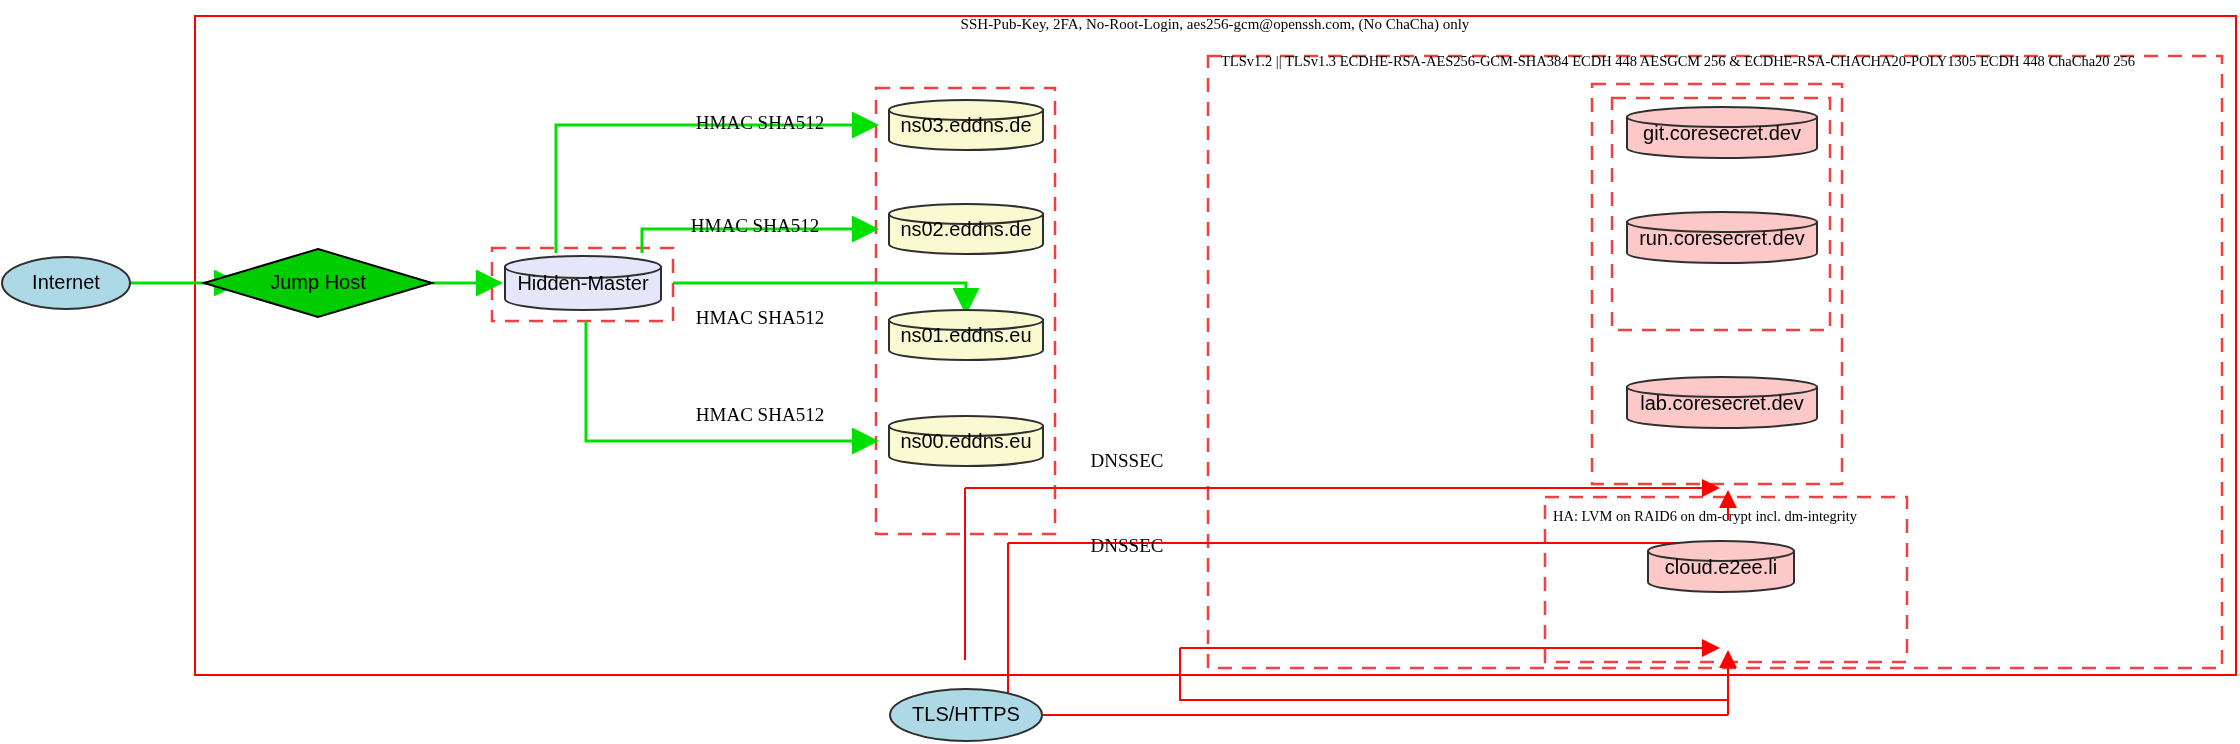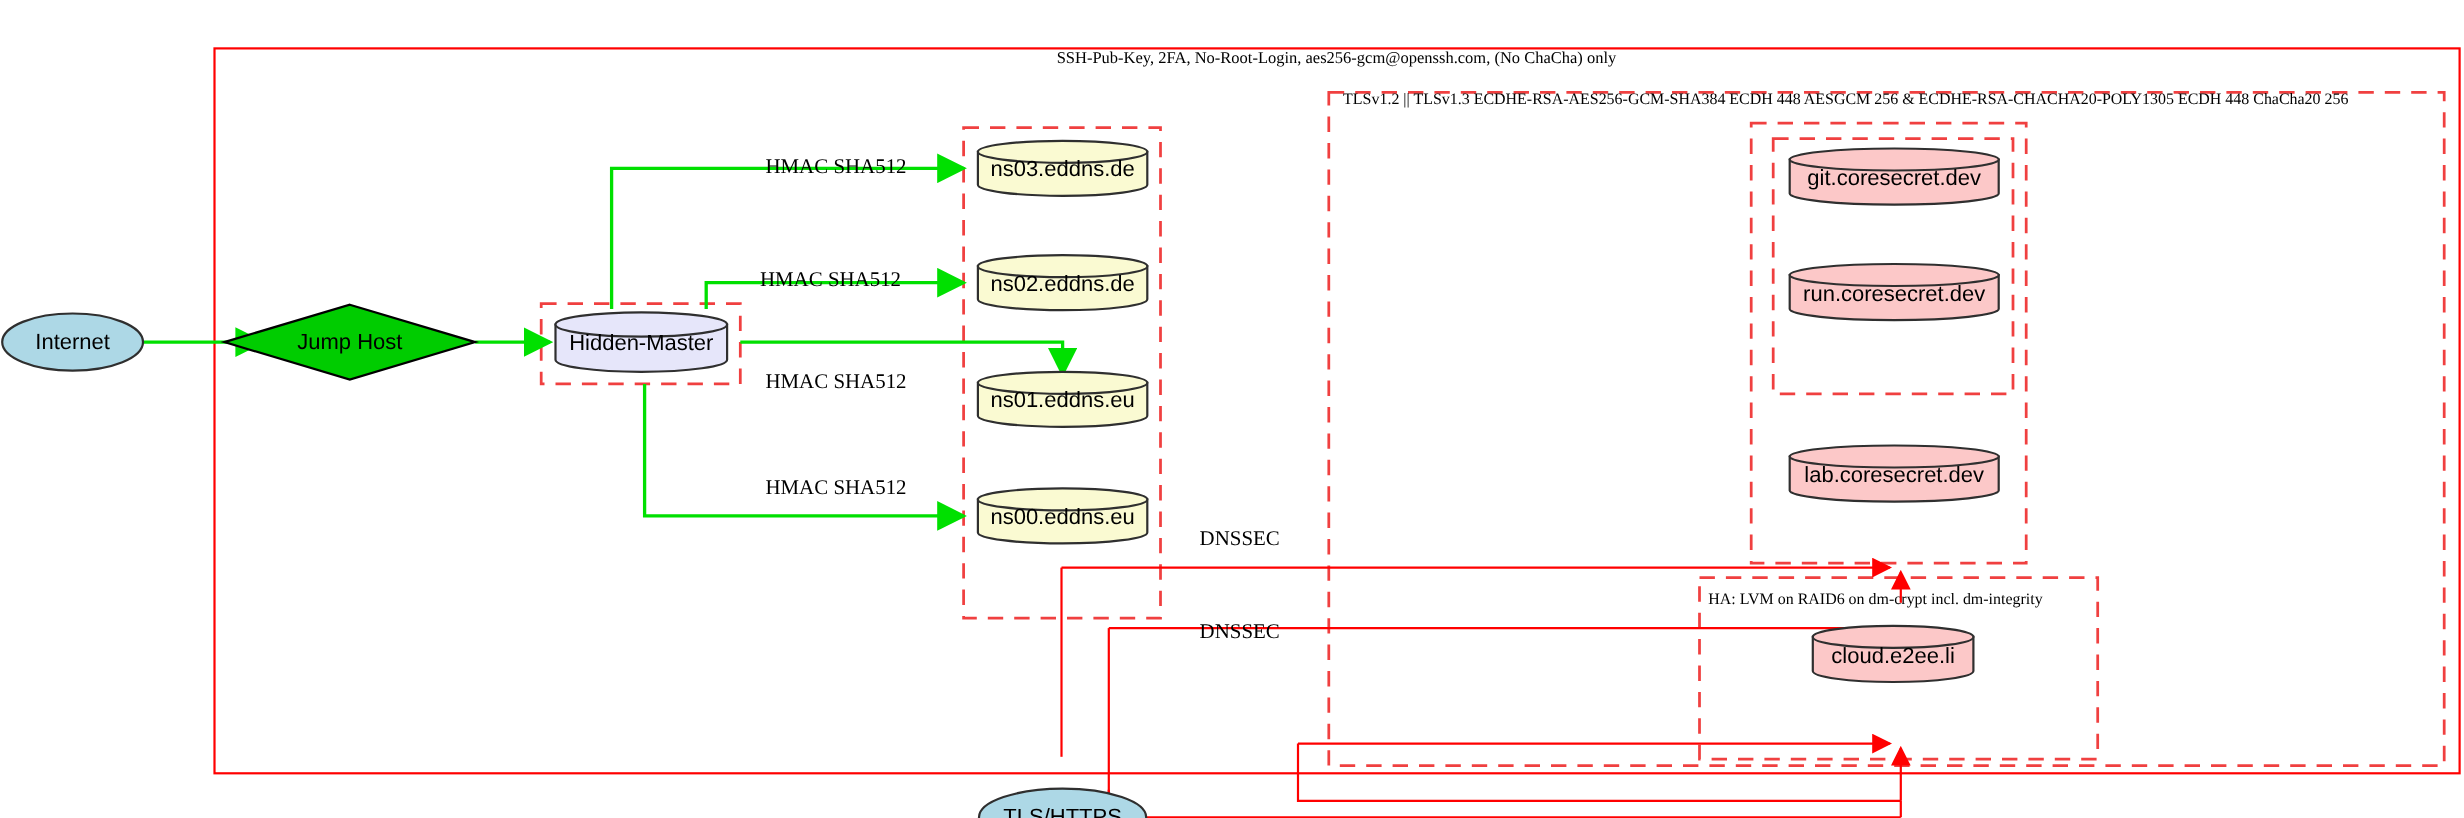--- a/index.html
+++ b/index.html
@@ -1,17 +1,17 @@
 <!DOCTYPE html>
 <html><head>
 <meta charset="utf-8">
 <style>
   html,body{margin:0;padding:0;background:#ffffff;}
   body{width:2240px;height:744px;font-family:"Liberation Sans",sans-serif;overflow:hidden;}
-  #stage{position:relative;width:2240px;height:536px;margin-top:28px;}
+  #stage{position:relative;width:2240px;height:536px;}
   svg#diagram{position:absolute;left:0;top:0;width:2240px;height:744px;}
   .serif-lbl{font-family:"Liberation Serif",serif;}
   .sans-lbl{font-family:"Liberation Sans",sans-serif;}
   text{dominant-baseline:middle;}
 </style>
 </head>
 <body>
 
 <div id="stage">
 <svg id="diagram" viewBox="0 0 2240 744">

